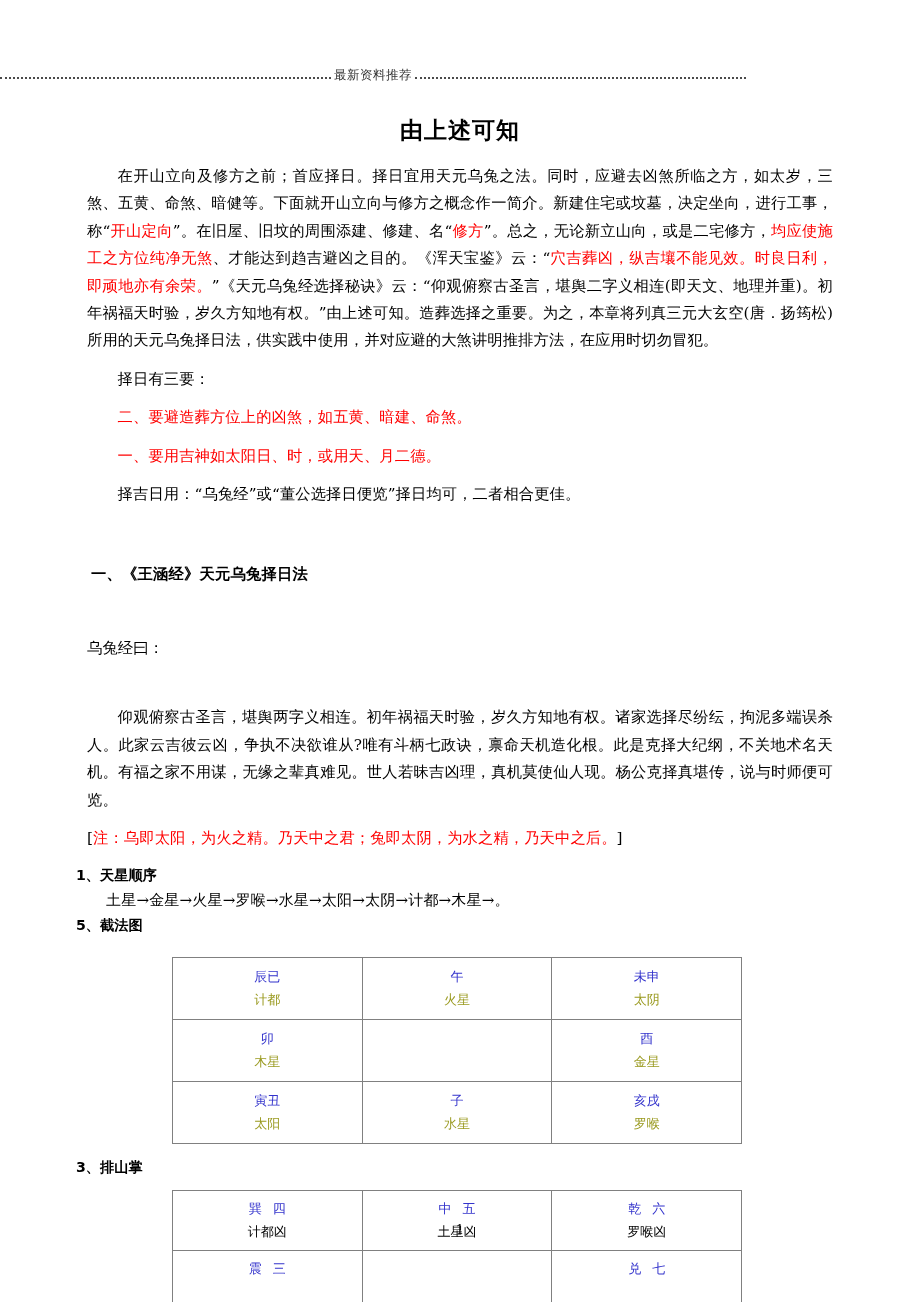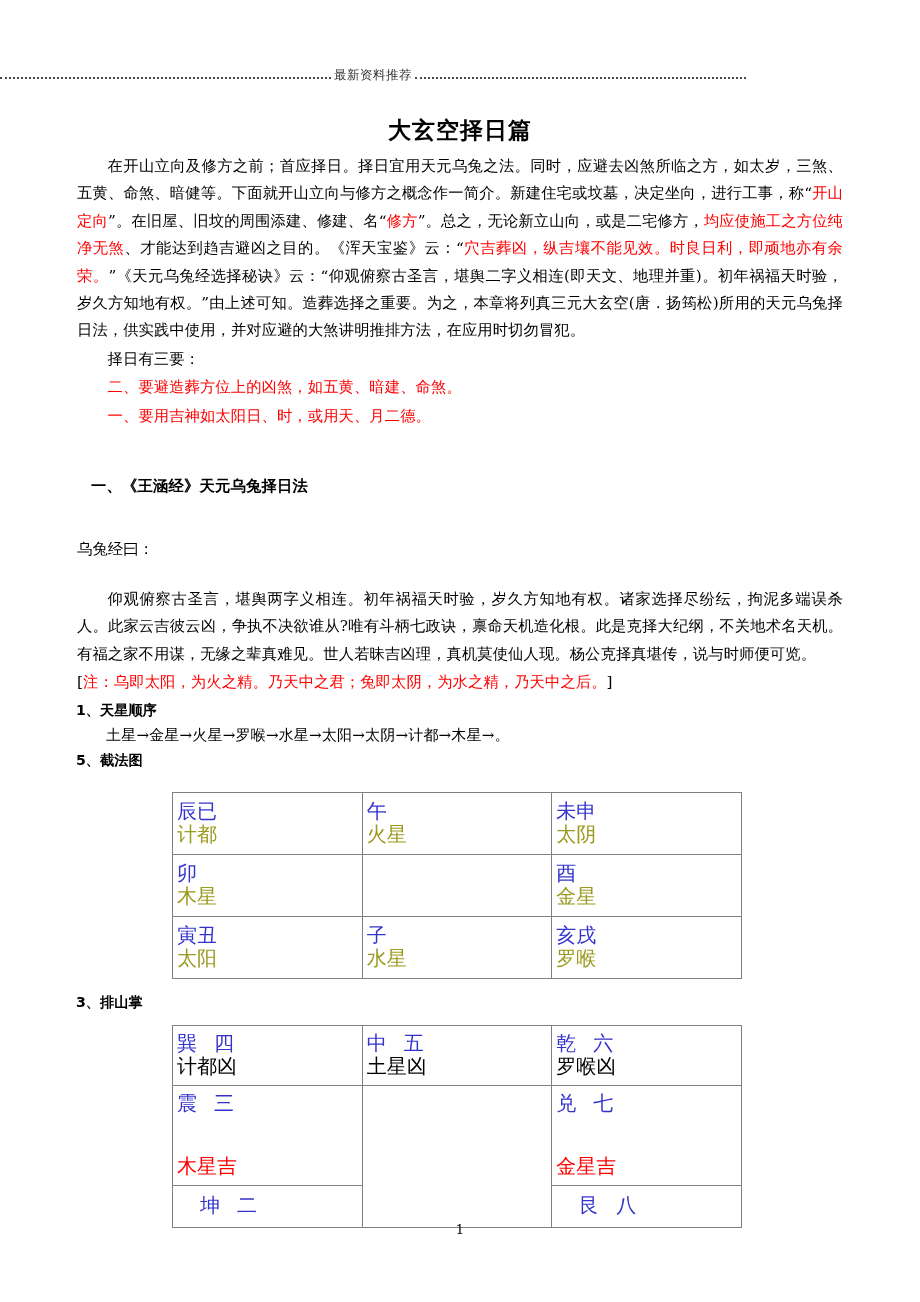--- a/index.html
+++ b/index.html
@@ -68,21 +68,21 @@
 
   
   .content {
     position: absolute;
     top: 152px;
     left: 76px;
     width: 768px;
   }
 
   p.body-text {
-    margin: 1px;
+    margin: 11px;
     font-size: 15.3px;
     line-height: 27.4px;
     text-align: justify;
     text-justify: inter-ideograph;
     letter-spacing: 0.1px;
   }
   p.indent2 { text-indent: 2em; }
 
   .red { color: #ff0000; }
   .blk { color: #000000; }
@@ -118,22 +118,23 @@
   
   .grid-wrap { padding-left: 96px; }
   table.grid {
     border-collapse: collapse;
     width: 570px;
     table-layout: fixed;
   }
   table.grid td {
     border: 1px solid #808080;
     vertical-align: middle;
+    text-align: center;
     padding: 6px 4px 7px 4px;
-    font-size: 20px;
+    font-size: 13px;
     line-height: 23px;
   }
   table.grid .cell-line { display: block; white-space: nowrap; }
   .c-branch { color: #3333cc; }
   .c-star   { color: #9a9a20; }
   .c-tri    { color: #3333cc; }
   .c-ji     { color: #ff0000; margin-top: 40px; }
   .c-xiong  { color: #000000; }
 
   table.grid td.empty { }
@@ -158,29 +159,30 @@
 <body>
 
 <div class="page">
 
   <div class="doc-header">
     <span class="dots left"></span>
     <span class="hdr-text">最新资料推荐</span>
     <span class="dots right"></span>
   </div>
 
-  <h1 class="doc-title">大玄空择日篇</h1>
+  <h1 class="doc-title">由上述可知</h1>
 
   <div class="content">
 
     <p class="body-text indent2"><span>在开山立向及修方之前；首应择日。择日宜用天元乌兔之法。同时，应避去凶煞所临之方，如太岁，三煞、五黄、命煞、暗健等。下面就开山立向与修方之概念作一简介。新建住宅或坟墓，决定坐向，进行工事，称“</span><span class="red">开山定向</span><span>”。在旧屋、旧坟的周围添建、修建、名“</span><span class="red">修方</span><span>”。总之，无论新立山向，或是二宅修方，</span><span class="red">均应使施工之方位纯净无煞</span><span>、才能达到趋吉避凶之目的。《浑天宝鉴》云：“</span><span class="red">穴吉葬凶，纵吉壤不能见效。时良日利，即顽地亦有余荣。</span><span>”《天元乌兔经选择秘诀》云：“仰观俯察古圣言，堪舆二字义相连(即天文、地理并重)。初年祸福天时验，岁久方知地有权。”由上述可知。造葬选择之重要。为之，本章将列真三元大玄空(唐．扬筠松)所用的天元乌兔择日法，供实践中使用，并对应避的大煞讲明推排方法，在应用时切勿冒犯。</span></p>
 
     <p class="body-text indent2">择日有三要：</p>
     <p class="body-text indent2 red">二、要避造葬方位上的凶煞，如五黄、暗建、命煞。</p>
     <p class="body-text indent2 red">一、要用吉神如太阳日、时，或用天、月二德。</p>
+    <p class="body-text indent2">择吉日用：“乌兔经”或“董公选择日便览”择日均可，二者相合更佳。</p>
 
     <div class="gap-lg"></div>
 
     <h2 class="h-section">一、《王涵经》天元乌兔择日法</h2>
 
     <div class="gap-md"></div>
 
     <p class="body-text">乌兔经曰：</p>
 
     <div class="gap-md"></div>

